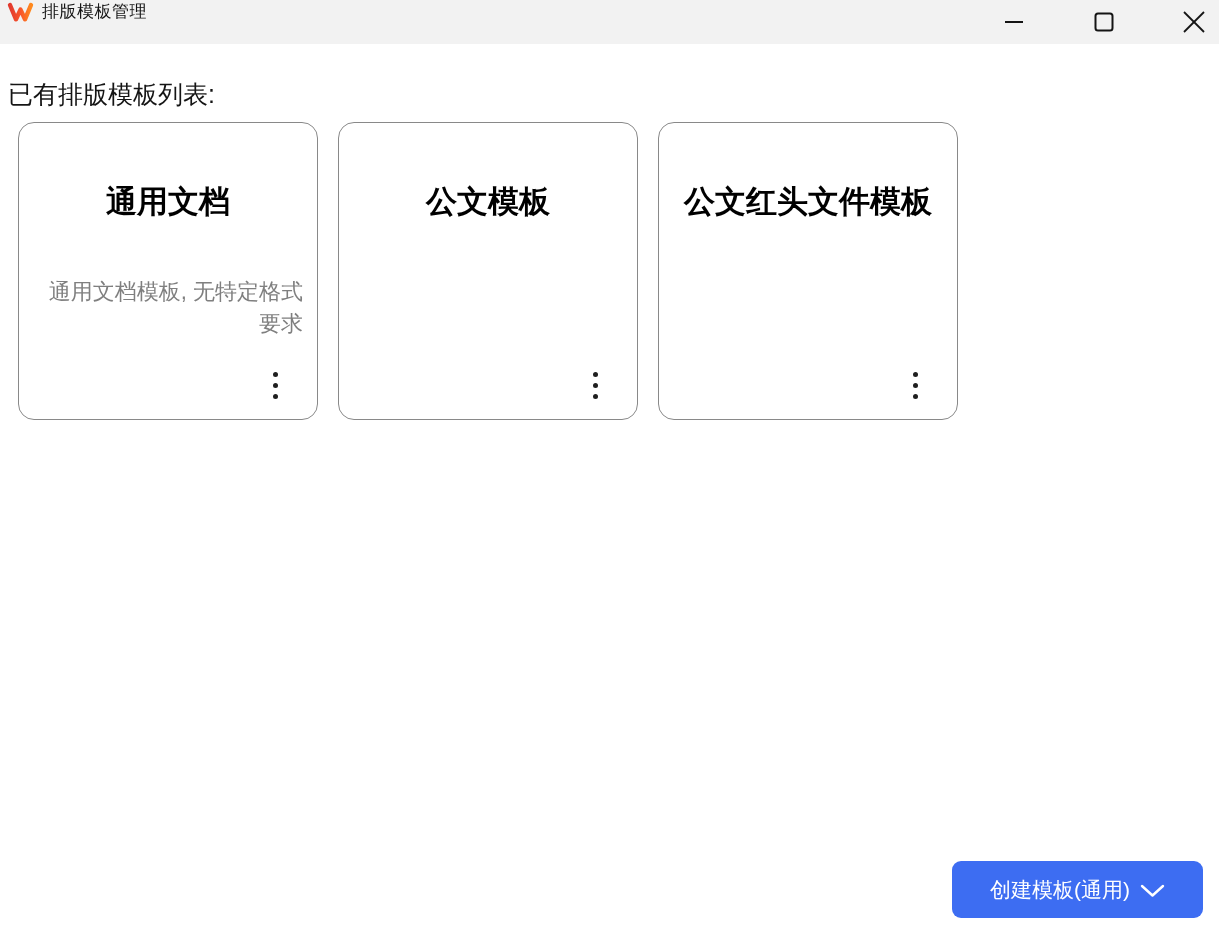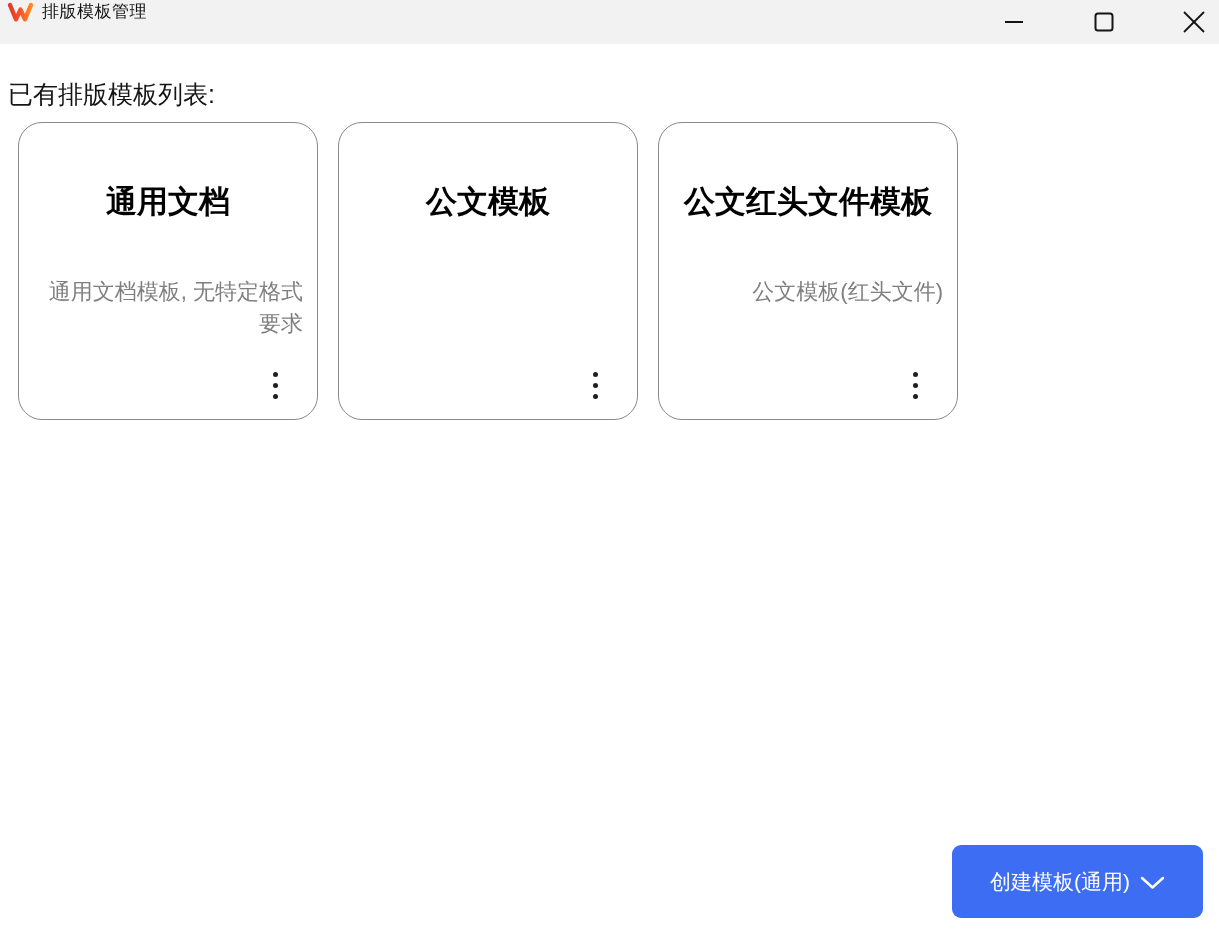--- a/index.html
+++ b/index.html
@@ -59,21 +59,21 @@
   }
   .cards-row {
     display: flex;
     gap: 20px;
     margin: 11px 0 0 18px;
   }
   .card {
     width: 300px;
     height: 298px;
     border: 1px solid #898989;
-    border-radius: 24px;
+    border-radius: 16px;
     position: relative;
     background: #ffffff;
     cursor: pointer;
   }
   .card-title {
     margin-top: 63px;
     text-align: center;
     font-size: 31px;
     font-weight: bold;
     color: #000000;
@@ -108,21 +108,21 @@
     border-radius: 50%;
     background: #1f1f1f;
   }
 
   
   .create-btn {
     position: absolute;
     right: 16px;
     bottom: 15px;
     width: 251px;
-    height: 73px;
+    height: 57px;
     background: #3d6df2;
     border: none;
     border-radius: 9px;
     color: #ffffff;
     font-size: 21px;
     font-family: "Liberation Sans", sans-serif;
     display: flex;
     align-items: center;
     justify-content: center;
     gap: 10px;
@@ -198,21 +198,20 @@
         <span style="display:flex;flex-direction:column;gap:6px;align-items:center;">
           <span class="kebab-dot"></span>
             <span class="kebab-dot"></span>
             <span class="kebab-dot"></span>
         </span>
       </button>
     </div>
 
     <div class="card">
       <div class="card-title">公文红头文件模板</div>
-      <div class="card-desc">公文模板(红头文件)</div>
       <button class="kebab-btn">
         <span style="display:flex;flex-direction:column;gap:6px;align-items:center;">
           <span class="kebab-dot"></span>
             <span class="kebab-dot"></span>
             <span class="kebab-dot"></span>
         </span>
       </button>
     </div>
 
   </div>

